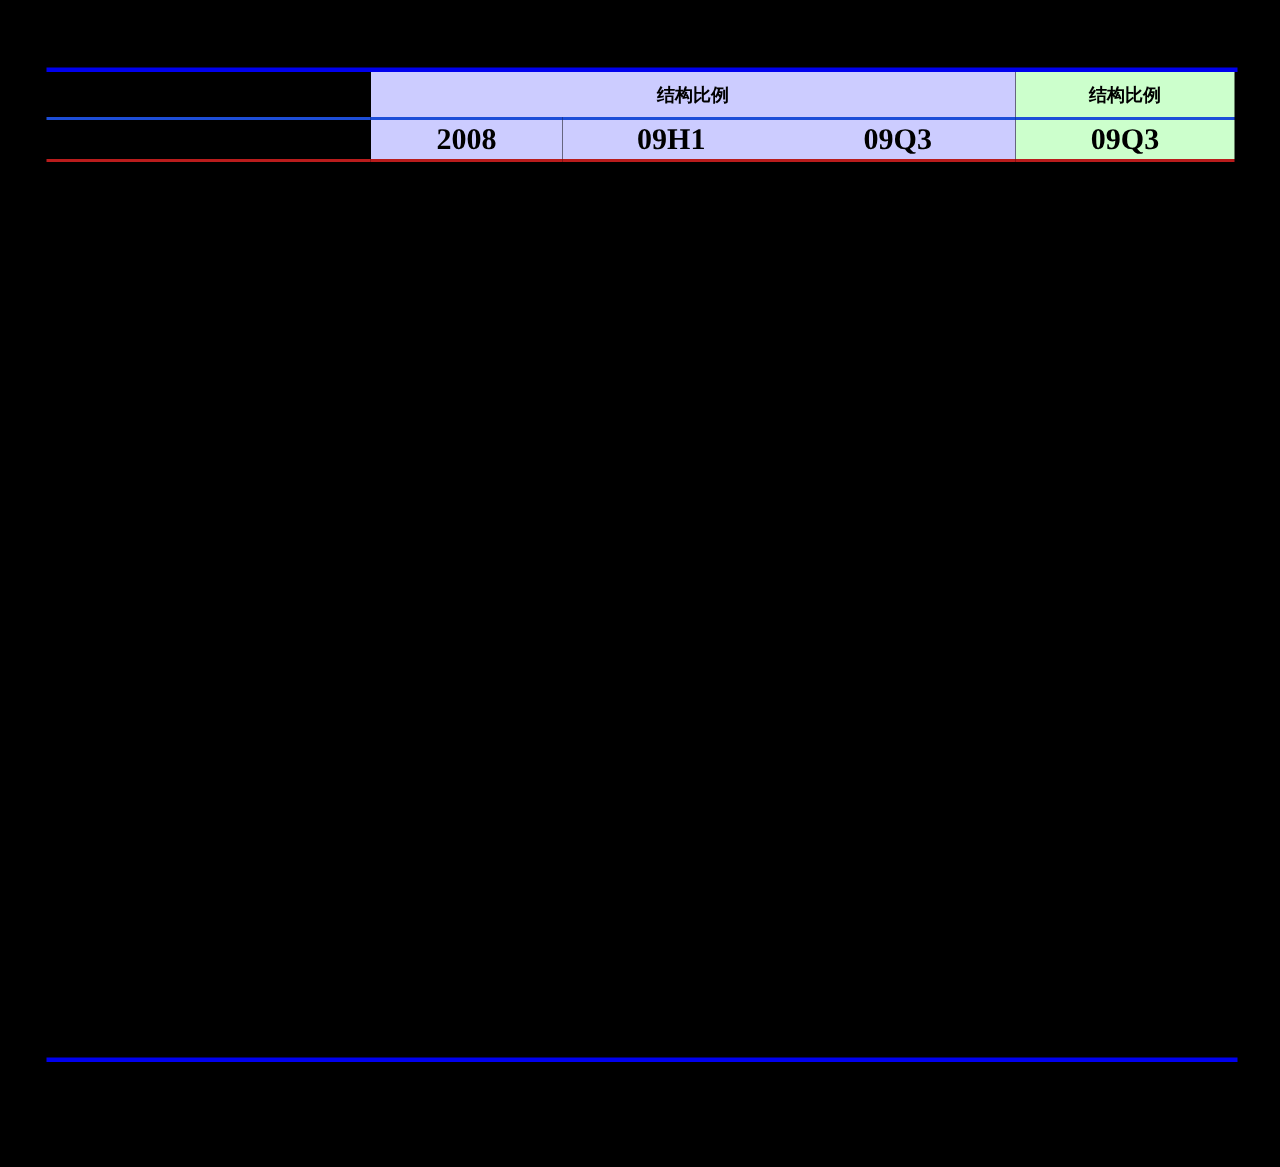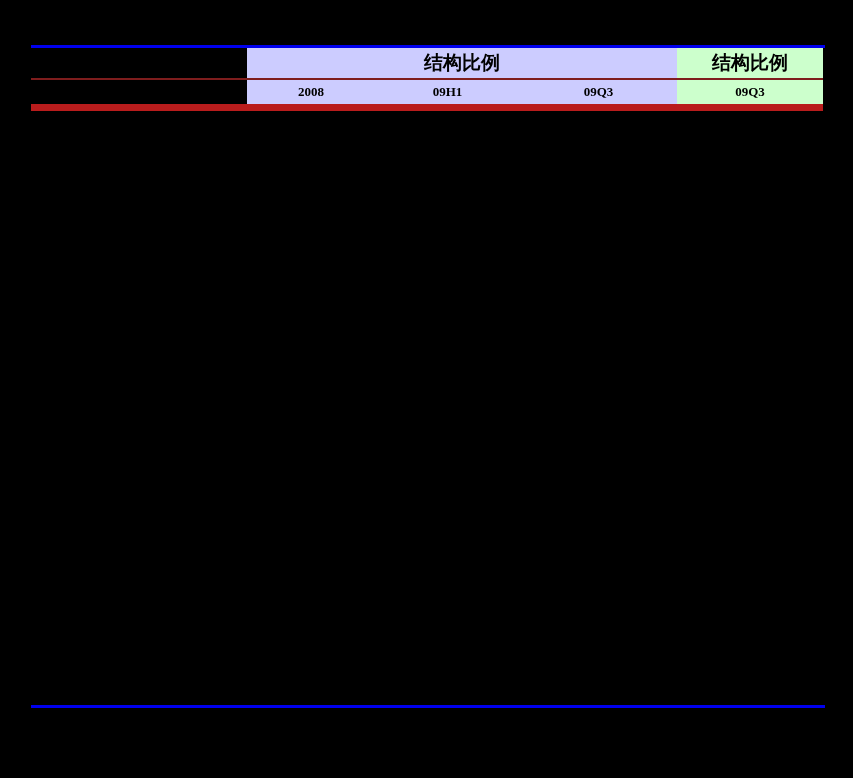--- a/index.html
+++ b/index.html
@@ -36,23 +36,23 @@
     padding: 0;
     margin: 0;
     text-align: center;
     vertical-align: middle;
     color: #000000;
     font-weight: bold;
     overflow: hidden;
     white-space: nowrap;
   }
   tr.group-row { height: 31px; }
-  tr.group-row td { border-bottom: 2px solid #7f1d1d; font-size: 19px; }
+  tr.group-row td { border-bottom: 2px solid #1d4ed8; font-size: 12px; }
   tr.sub-row { height: 28px; }
-  tr.sub-row td { border-bottom: 7px solid #b91c1c; font-size: 13px; }
+  tr.sub-row td { border-bottom: 2px solid #b91c1c; font-size: 20px; }
   td.cell-blank { background: transparent; }
   td.cell-lavender { background: #ccccff; }
   td.cell-green { background: #ccffcc; }
 </style>
 </head>
 <body>
 
 <div class="page">
 
   <div class="rule-blue top"></div>

